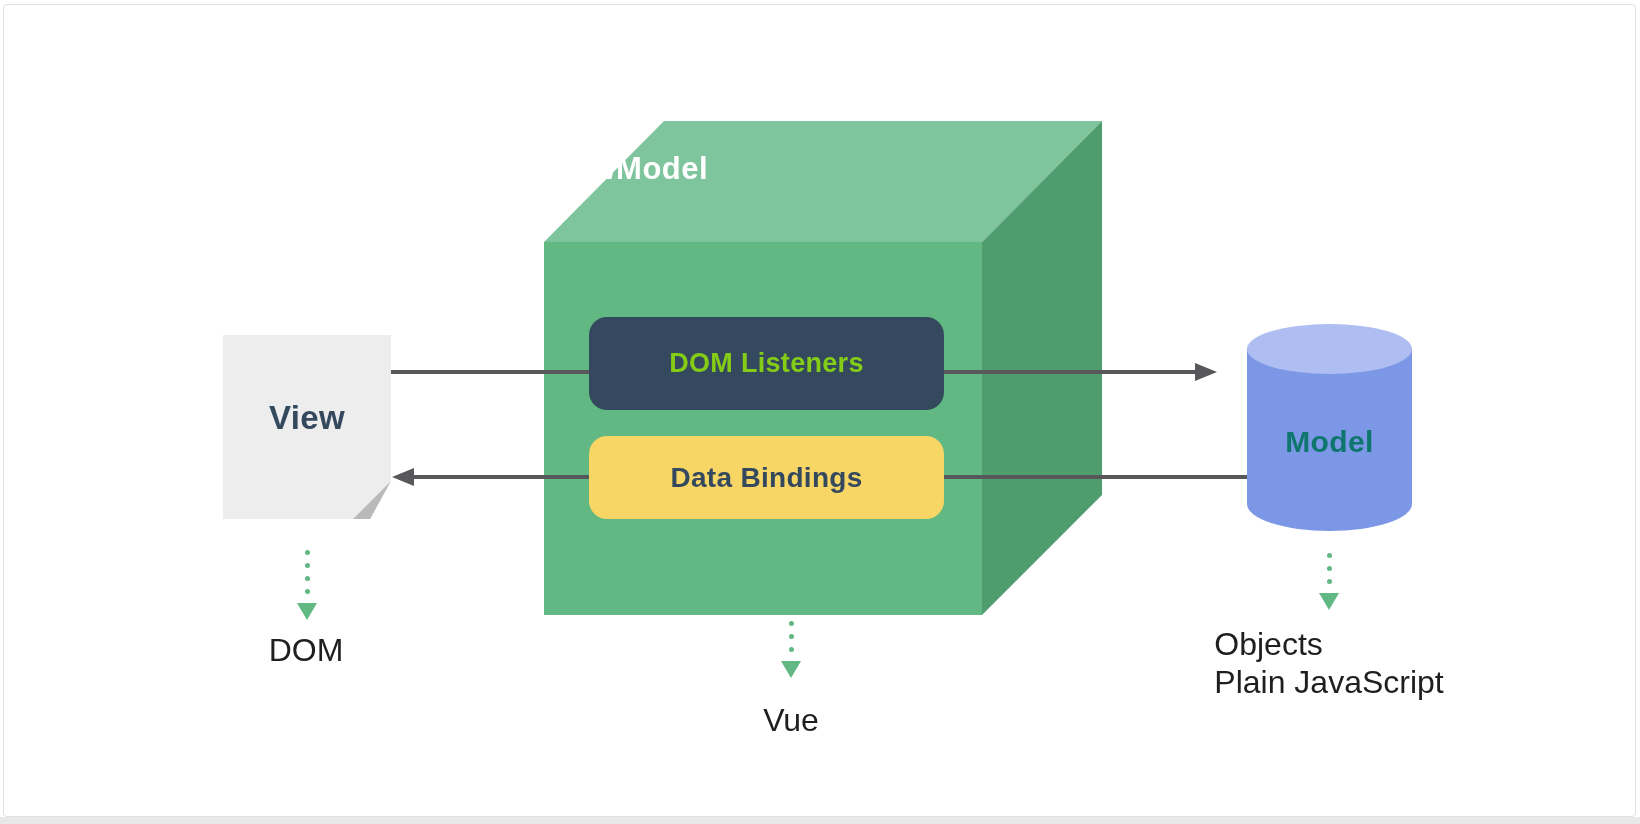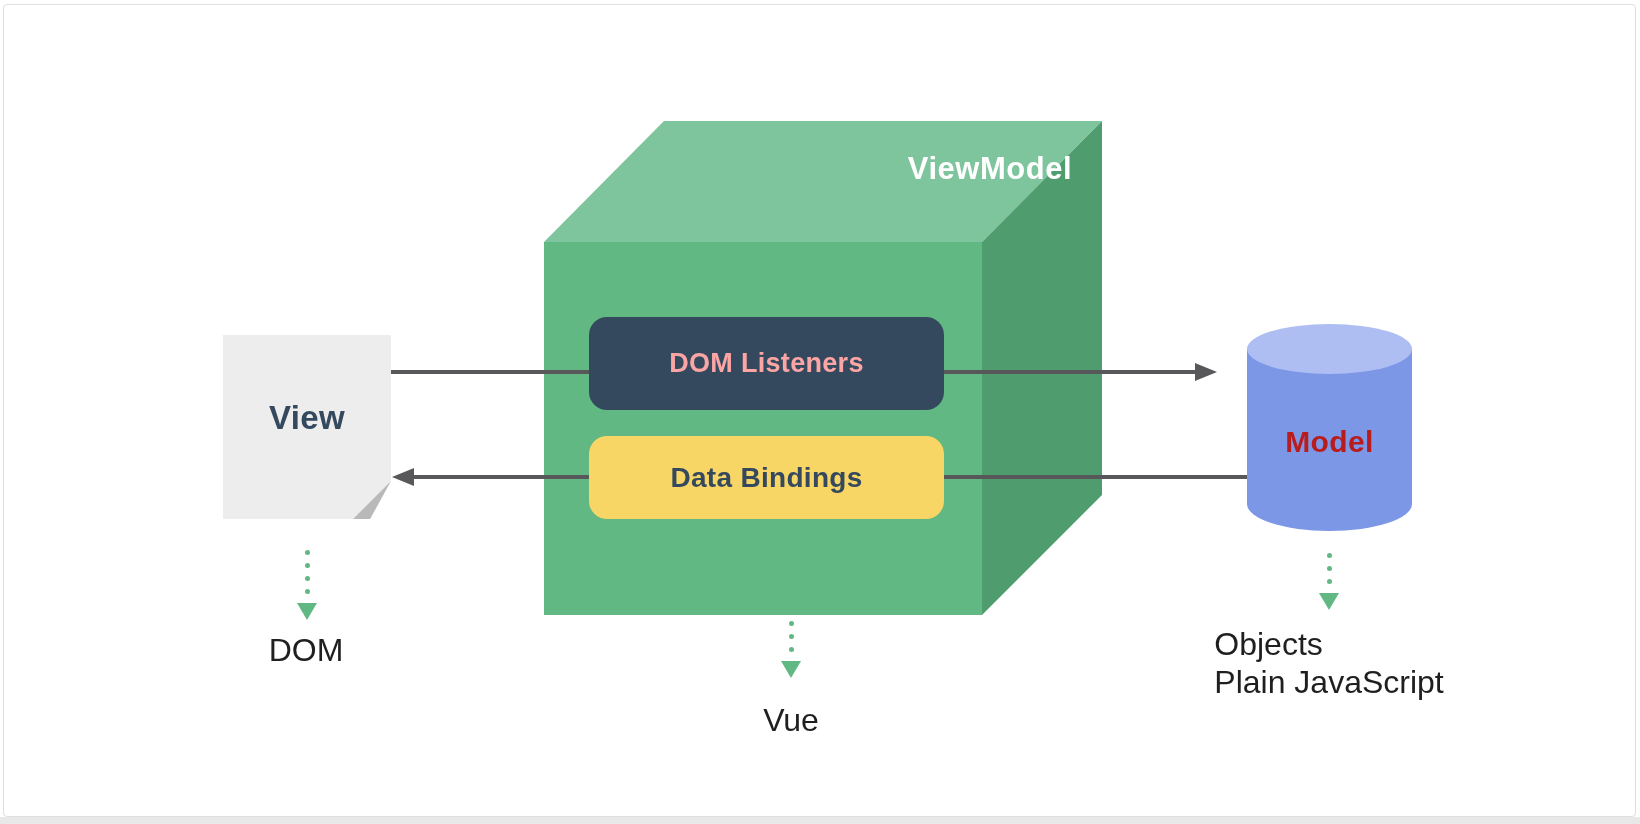--- a/index.html
+++ b/index.html
@@ -30,29 +30,29 @@
   .face{position:absolute;}
   .face.top{left:540px;top:116px;width:558px;height:121px;
     background:var(--green-top);
     clip-path:polygon(0 100%, 21.5% 0, 100% 0, 78.5% 100%);}
   .face.right{left:978px;top:116px;width:120px;height:494px;
     background:var(--green-right);
     clip-path:polygon(0 24.5%, 100% 0, 100% 75.7%, 0 100%);}
   .face.front{left:540px;top:237px;width:438px;height:373px;
     background:var(--green-front);}
   .vm-title{position:absolute;left:540px;top:146px;width:558px;
-    padding-right:30px;text-align:right;color:#ffffff;
+    padding-right:30px;text-align:left;color:#ffffff;
     font-size:31px;font-weight:bold;letter-spacing:.5px;z-index:4;}
 
   
   .pill{position:absolute;left:585px;width:355px;border-radius:18px;
     display:flex;align-items:center;justify-content:center;
     font-weight:bold;letter-spacing:.3px;z-index:3;}
   .pill.dark{top:312px;height:93px;background:var(--navy);
-    color:#fca5a5;font-size:27px;}
+    color:#84cc16;font-size:27px;}
   .pill.yellow{top:431px;height:83px;background:var(--yellow);
     color:var(--navy);font-size:28px;}
 
   
   .hline{position:absolute;height:4px;background:var(--arrow-gray);z-index:2;}
   .hline.top-line{left:387px;top:365px;width:804px;}
   .hline.bottom-line{left:410px;top:470px;width:833px;}
   .ah{position:absolute;width:0;height:0;z-index:2;}
   .ah.right{left:1191px;top:358px;
     border-top:9px solid transparent;border-bottom:9px solid transparent;
@@ -70,21 +70,21 @@
   .doc-fold{position:absolute;left:349px;top:476px;width:38px;height:38px;z-index:4;
     background:var(--doc-fold);clip-path:polygon(0 100%, 100% 0, 45% 100%);}
 
   
   .cyl-body{position:absolute;left:1243px;top:344px;width:165px;height:182px;
     background:var(--blue-body);z-index:3;
     border-radius:0 0 50% 50% / 0 0 27px 27px;}
   .cyl-top{position:absolute;left:1243px;top:319px;width:165px;height:50px;
     background:var(--blue-top);border-radius:50%;z-index:3;}
   .cyl-label{position:absolute;left:1243px;top:420px;width:165px;
-    text-align:center;color:#b91c1c;font-size:30px;font-weight:bold;
+    text-align:center;color:#0f766e;font-size:30px;font-weight:bold;
     letter-spacing:.4px;z-index:4;}
 
   
   .dotted-arrow{position:absolute;display:flex;flex-direction:column;
     align-items:center;transform:translateX(-50%);z-index:2;}
   .dotted-arrow .dot{width:5px;height:5px;border-radius:50%;
     background:var(--green-front);margin-bottom:8px;}
   .dotted-arrow .tri{width:0;height:0;margin-top:1px;
     border-left:10px solid transparent;border-right:10px solid transparent;
     border-top:17px solid var(--green-front);}

